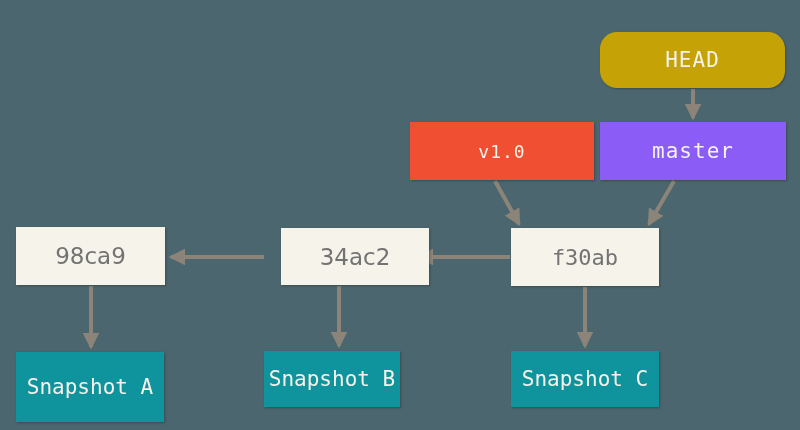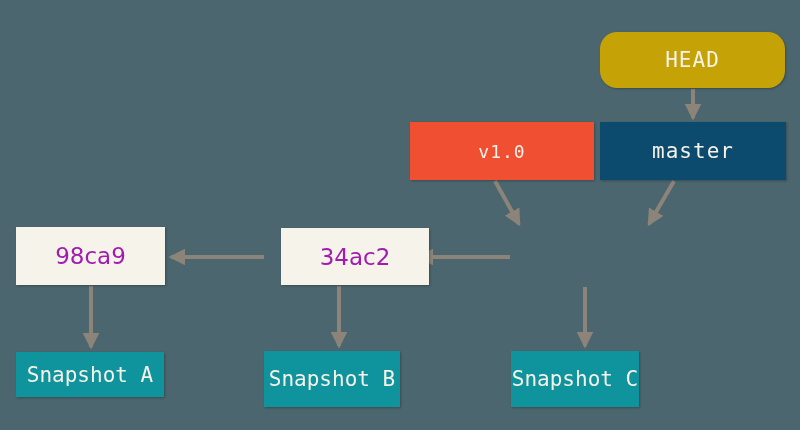--- a/index.html
+++ b/index.html
@@ -26,32 +26,32 @@
     display: flex;
     align-items: center;
     justify-content: center;
     box-shadow: 1px 1px 2px rgba(30,30,30,0.35);
     box-sizing: border-box;
     white-space: nowrap;
   }
   .node.mono   { font-family: "DejaVu Sans Mono", monospace; }
   .node.sans   { font-family: "DejaVu Sans", sans-serif; }
   .node.light-text { color: #F5F2EA; }
-  .node.dark-text  { color: #a21caf; }
+  .node.dark-text  { color: #737373; }
 
   
   #node-head      { left: 600px; top:  32px; width: 185px; height: 56px; font-size: 21px; letter-spacing: 1px; border-radius: 17px; }
   #node-master    { left: 600px; top: 122px; width: 186px; height: 58px; font-size: 21px; letter-spacing: 1px; }
   #node-v1-0      { left: 410px; top: 122px; width: 184px; height: 58px; font-size: 18px; letter-spacing: 1px; }
   #node-f30ab     { left: 511px; top: 228px; width: 148px; height: 58px; font-size: 22px; }
   #node-34ac2     { left: 281px; top: 228px; width: 148px; height: 57px; font-size: 23px; }
   #node-98ca9     { left:  16px; top: 227px; width: 149px; height: 58px; font-size: 23px; }
-  #node-snapshot-a{ left:  16px; top: 352px; width: 148px; height: 45px; font-size: 21px; }
+  #node-snapshot-a{ left:  16px; top: 352px; width: 148px; height: 70px; font-size: 21px; }
   #node-snapshot-b{ left: 264px; top: 351px; width: 136px; height: 56px; font-size: 21px; }
-  #node-snapshot-c{ left: 511px; top: 351px; width: 128px; height: 56px; font-size: 21px; }
+  #node-snapshot-c{ left: 511px; top: 351px; width: 148px; height: 56px; font-size: 21px; }
 </style>
 </head>
 <body>
 
 <div class="canvas">
 
   <svg class="arrow-layer" width="800" height="430" viewBox="0 0 800 430" xmlns="http://www.w3.org/2000/svg">
     <defs>
       <marker id="ah" viewBox="0 0 10 10" refX="8.5" refY="5" markerWidth="4.2" markerHeight="4.2" orient="auto-start-reverse">
         <path d="M 0 0 L 10 5 L 0 10 z" fill="#8C8479"></path>
@@ -66,28 +66,31 @@
       <path d="M 91 286 L 91 347" marker-end="url(#ah)"></path>
       <path d="M 339 286 L 339 346" marker-end="url(#ah)"></path>
       <path d="M 585 287 L 585 346" marker-end="url(#ah)"></path>
     </g>
   </svg>
 
   <div id="node-head" class="node mono light-text" style="background: rgb(197, 162, 6);">
     <span>HEAD</span>
   </div>
 
-  <div id="node-master" class="node mono light-text" style="background: #0c4a6e;">
+  <div id="node-master" class="node mono light-text" style="background: #8b5cf6;">
     <span>master</span>
   </div>
 
   <div id="node-v1-0" class="node mono light-text" style="background: rgb(240, 79, 49);">
     <span>v1.0</span>
   </div>
 
+  <div id="node-f30ab" class="node mono dark-text" style="background: rgb(245, 243, 234);">
+    <span>f30ab</span>
+  </div>
 
   <div id="node-34ac2" class="node sans dark-text" style="background: rgb(245, 243, 234);">
     <span>34ac2</span>
   </div>
 
   <div id="node-98ca9" class="node sans dark-text" style="background: rgb(245, 243, 234);">
     <span>98ca9</span>
   </div>
 
   <div id="node-snapshot-a" class="node mono light-text" style="background: rgb(15, 147, 156);">

